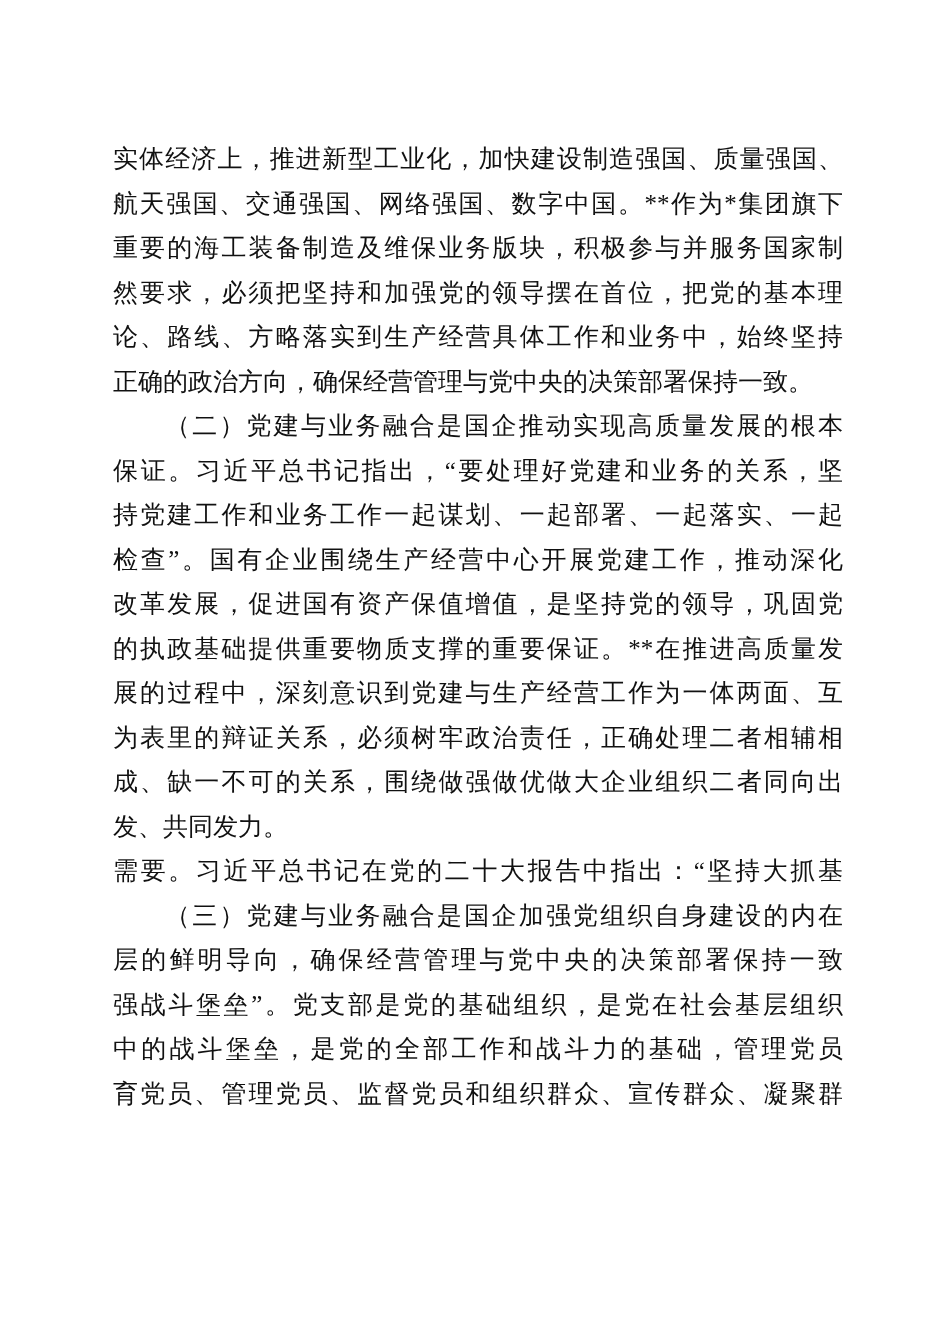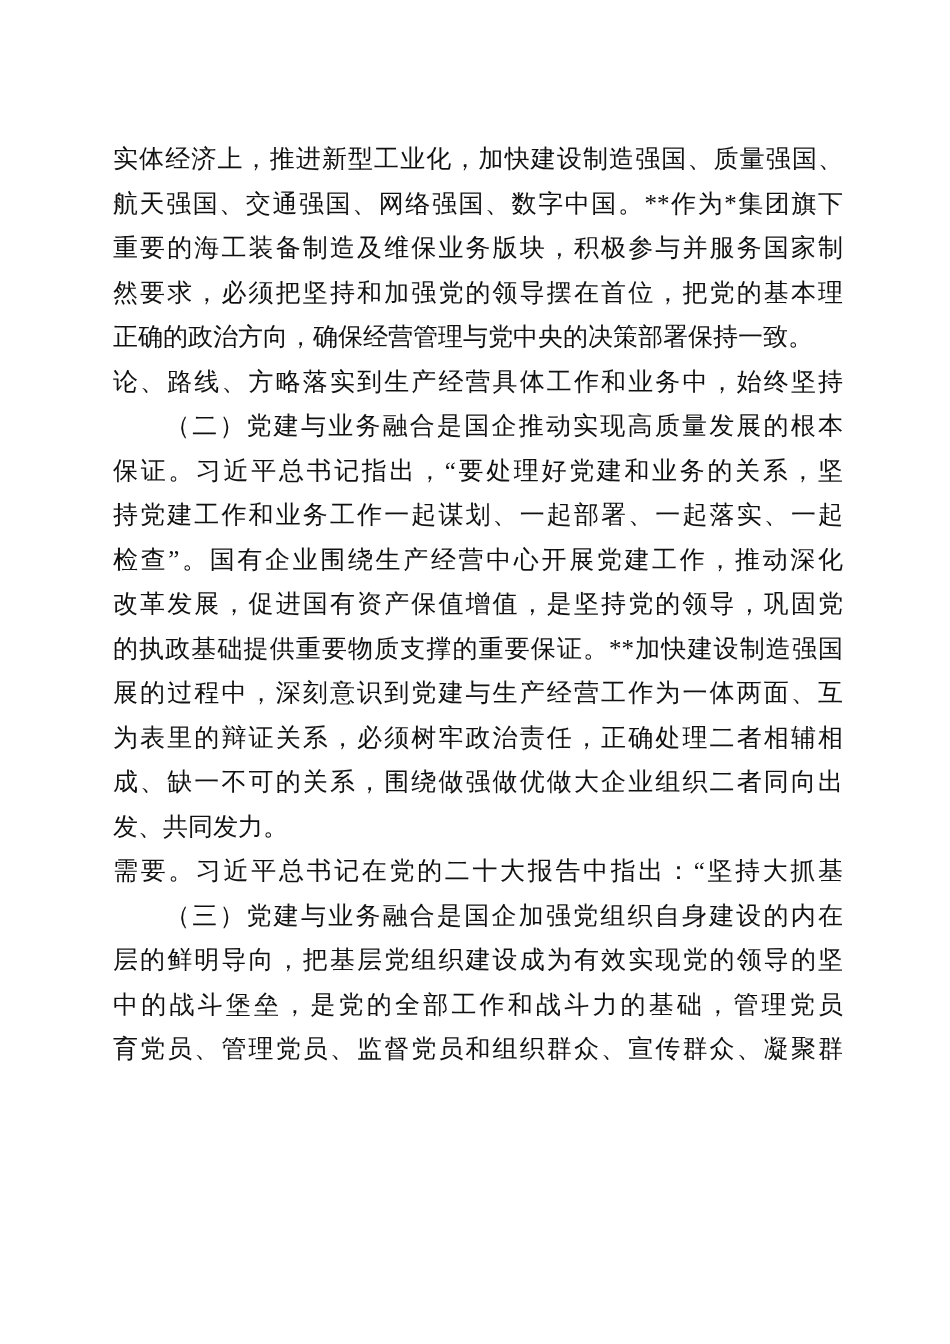--- a/index.html
+++ b/index.html
@@ -50,36 +50,37 @@
 </head>
 <body>
 
 <div class="page">
   <div class="doc-body">
       <div class="paragraph">
         <div class="line"><span class="seg">实体经济上，推进新型工业化，加快建设制造强国、质量强国、</span></div>
         <div class="line"><span class="seg">航天强国、交通强国、网络强国、数字中国。**作为*集团旗下</span></div>
         <div class="line"><span class="seg">重要的海工装备制造及维保业务版块，积极参与并服务国家制</span></div>
         <div class="line"><span class="seg">然要求，必须把坚持和加强党的领导摆在首位，把党的基本理</span></div>
+        <div class="line"><span class="seg">论、路线、方略落实到生产经营具体工作和业务中，始终坚持</span></div>
         <div class="line lastline"><span class="seg">正确的政治方向，确保经营管理与党中央的决策部署保持一致。</span></div>
-        <div class="line"><span class="seg">论、路线、方略落实到生产经营具体工作和业务中，始终坚持</span></div>
       </div>
       <div class="paragraph">
         <div class="line indent"><span class="seg bold">（二）党建与业务融合是国企推动实现高质量发展的根本</span></div>
         <div class="line"><span class="seg bold">保证。</span><span class="seg">习近平总书记指出，“要处理好党建和业务的关系，坚</span></div>
         <div class="line"><span class="seg">持党建工作和业务工作一起谋划、一起部署、一起落实、一起</span></div>
         <div class="line"><span class="seg">检查”。国有企业围绕生产经营中心开展党建工作，推动深化</span></div>
         <div class="line"><span class="seg">改革发展，促进国有资产保值增值，是坚持党的领导，巩固党</span></div>
-        <div class="line"><span class="seg">的执政基础提供重要物质支撑的重要保证。**加快建设制造强国</span></div>
+        <div class="line"><span class="seg">的执政基础提供重要物质支撑的重要保证。**在推进高质量发</span></div>
         <div class="line"><span class="seg">展的过程中，深刻意识到党建与生产经营工作为一体两面、互</span></div>
         <div class="line"><span class="seg">为表里的辩证关系，必须树牢政治责任，正确处理二者相辅相</span></div>
         <div class="line"><span class="seg">成、缺一不可的关系，围绕做强做优做大企业组织二者同向出</span></div>
         <div class="line lastline"><span class="seg">发、共同发力。</span></div>
       </div>
       <div class="paragraph">
         <div class="line"><span class="seg bold">需要。</span><span class="seg">习近平总书记在党的二十大报告中指出：“坚持大抓基</span></div>
         <div class="line indent"><span class="seg bold">（三）党建与业务融合是国企加强党组织自身建设的内在</span></div>
-        <div class="line"><span class="seg">层的鲜明导向，把基层党组织建设成为有效实现党的领导的坚</span></div>
+        <div class="line"><span class="seg">层的鲜明导向，确保经营管理与党中央的决策部署保持一致</span></div>
+        <div class="line"><span class="seg">强战斗堡垒”。党支部是党的基础组织，是党在社会基层组织</span></div>
         <div class="line"><span class="seg">中的战斗堡垒，是党的全部工作和战斗力的基础，管理党员</span></div>
         <div class="line"><span class="seg">育党员、管理党员、监督党员和组织群众、宣传群众、凝聚群</span></div>
       </div>
     </div>
 </div>
 
 </body></html>

